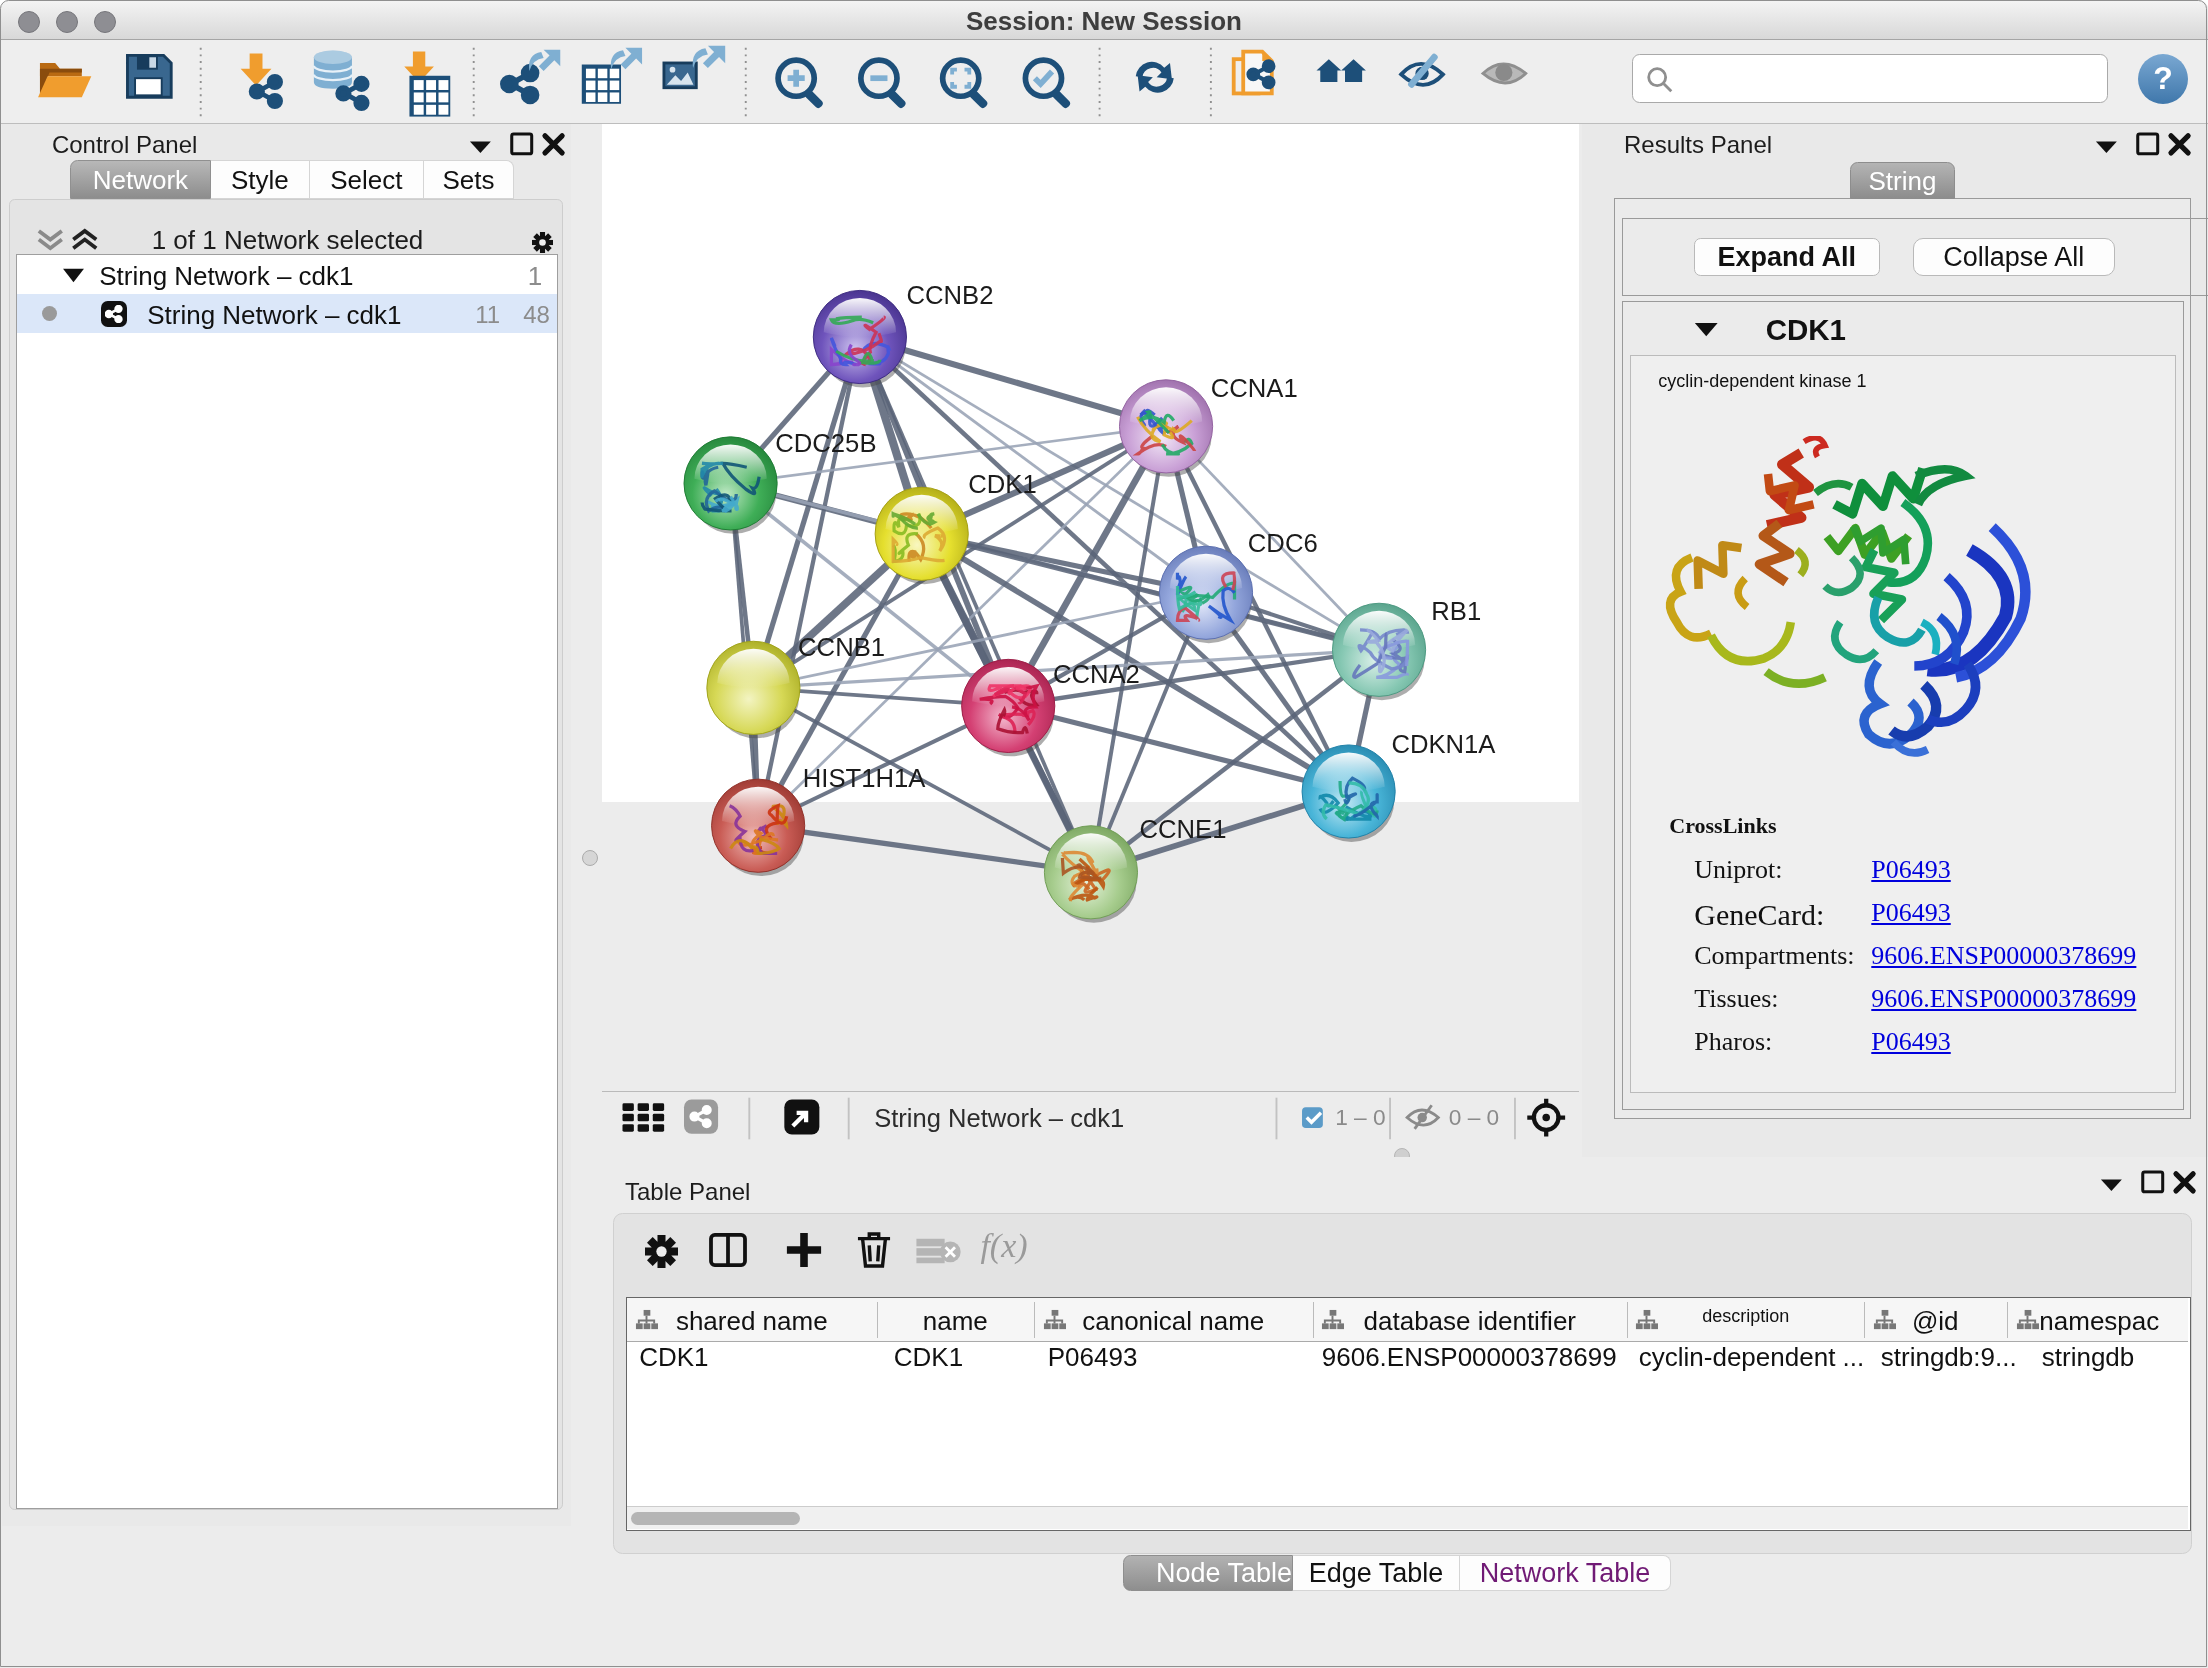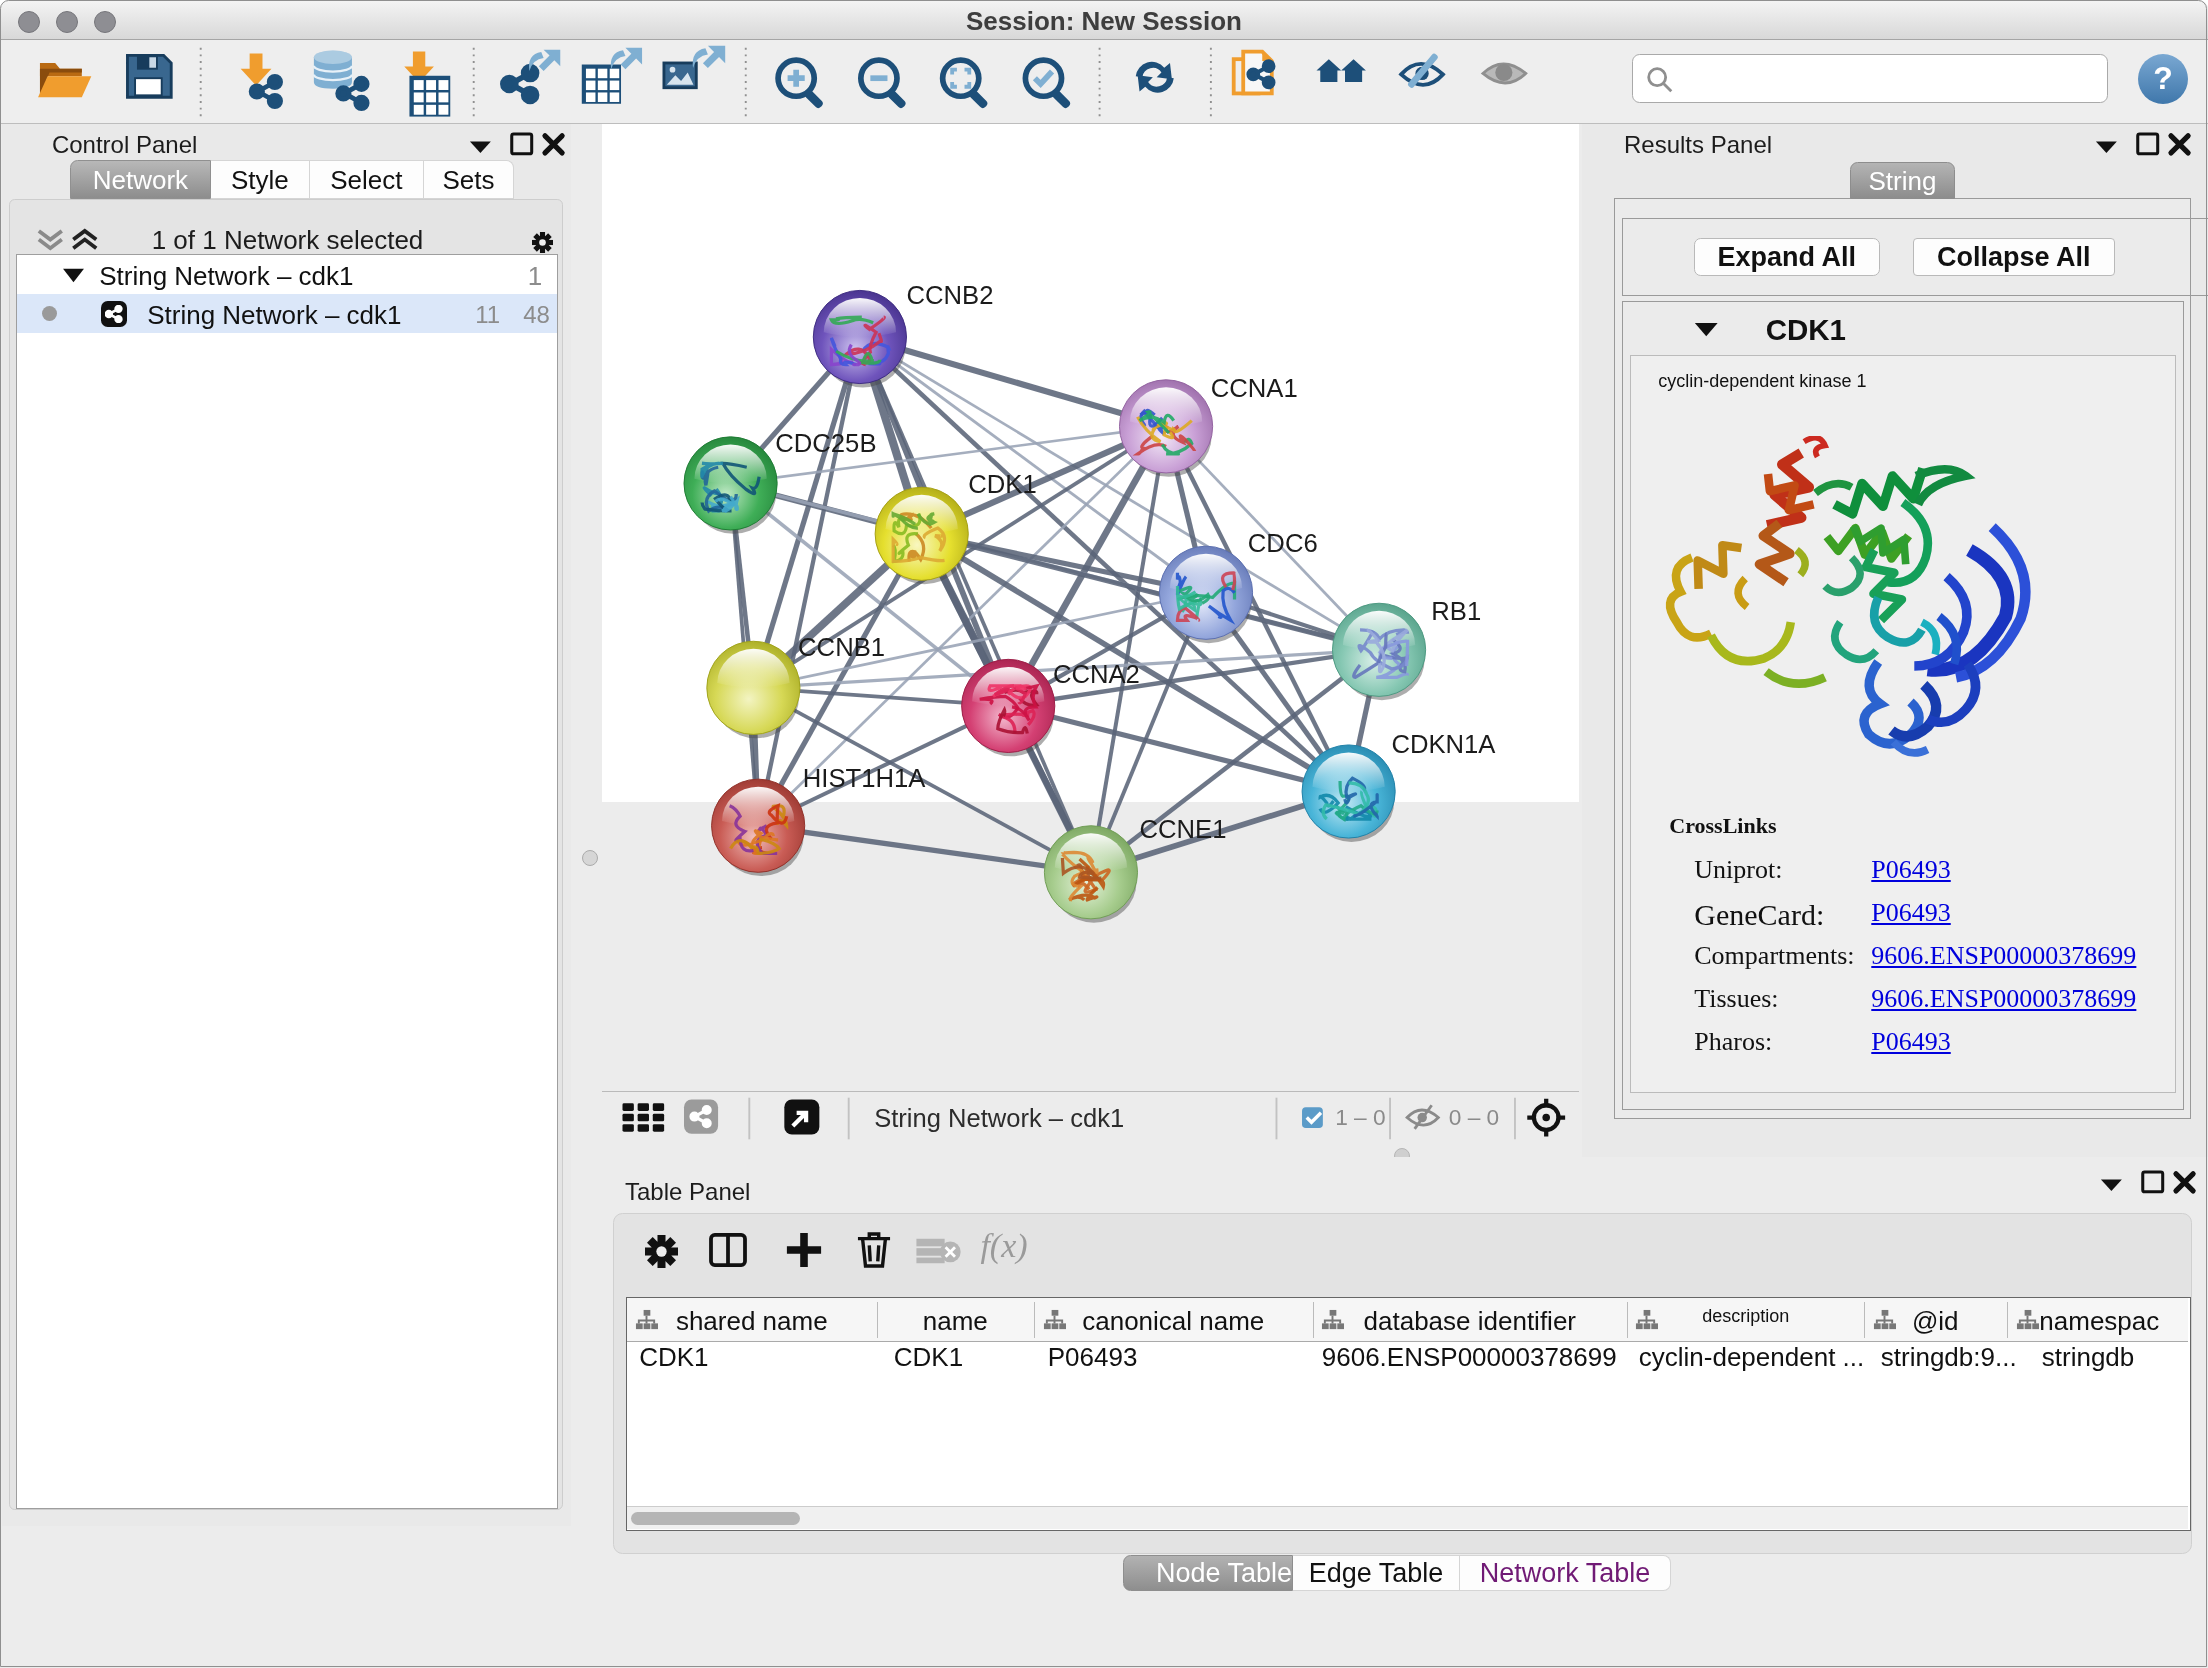--- a/index.html
+++ b/index.html
@@ -524,21 +524,21 @@
 <div class="abs txt" style="left:42px;top:6.7px;font-size:24px;color:#1c1c1c">Results Panel</div>
 <svg class="abs" width="105" height="28.5" viewBox="0 0 110 30" style="left:508px;top:7.6px">
 <path d="M6 10 h22 l-11 12 z" fill="#111"></path>
 <rect x="50" y="2" width="21" height="21" fill="none" stroke="#111" stroke-width="3.2" rx="2"></rect>
 <path d="M85 4 l18 18 M103 4 l-18 18" stroke="#111" stroke-width="5.5" stroke-linecap="round"></path>
 </svg>
 <div class="abs" style="left:268px;top:38px;width:105px;height:37px;background:linear-gradient(#b4b4b4,#8d8d8d);border:1px solid #8d8d8d;border-radius:7.6px 7.6px 0 0;color:#fff;font-size:26px;text-align:center;line-height:36px;z-index:3">String</div>
 <div class="abs" style="left:32px;top:74px;width:577px;height:921px;background:#ebebeb;border:1px solid #9a9a9a">
   <div style="position:absolute;left:6.7px;top:19px;width:673px;height:78px;border:1px solid #9a9a9a">
     <div style="position:absolute;left:71px;top:19px;width:186px;height:38px;background:#fdfdfd;border:1px solid #b9b9b9;border-radius:6.7px;font-size:27px;font-weight:bold;text-align:center;line-height:37px;color:#111">Expand All</div>
-    <div style="position:absolute;left:290px;top:19px;width:202px;height:38px;background:#fdfdfd;border:1px solid #b9b9b9;border-radius:4px;font-size:27px;font-weight:bold;text-align:center;line-height:37px;color:#111">Collapse All</div>
+    <div style="position:absolute;left:290px;top:19px;width:202px;height:38px;background:#fdfdfd;border:1px solid #b9b9b9;border-radius:10px;font-size:27px;font-weight:normal;text-align:center;line-height:37px;color:#111">Collapse All</div>
   </div>
   <div style="position:absolute;left:6.7px;top:102px;width:562px;height:809px;border:1px solid #9a9a9a">
     <svg width="28.5" height="23" viewBox="0 0 30 24" style="position:absolute;left:69px;top:17px">
           <path d="M3 4 h24 l-12 14 z" fill="#111"></path>
         </svg>
     <div class="txt" style="position:absolute;left:143px;top:11.4px;font-size:29.5px;font-weight:bold;color:#111">CDK1</div>
     <div style="position:absolute;left:7.6px;top:53px;width:546px;height:738px;background:#efefef;border:1px solid #bbb">
       <div class="txt" style="position:absolute;left:27px;top:15px;font-size:18px;color:#111">cyclin-dependent kinase 1</div>
       <svg width="399" height="342" viewBox="0 0 420 360" style="position:absolute;left:23px;top:80px">
             <path d="M155 18 L135 30 L163 54 L127 62 L155 86 L119 94" fill="none" stroke="#c03018" stroke-width="11" stroke-linejoin="round"></path>

